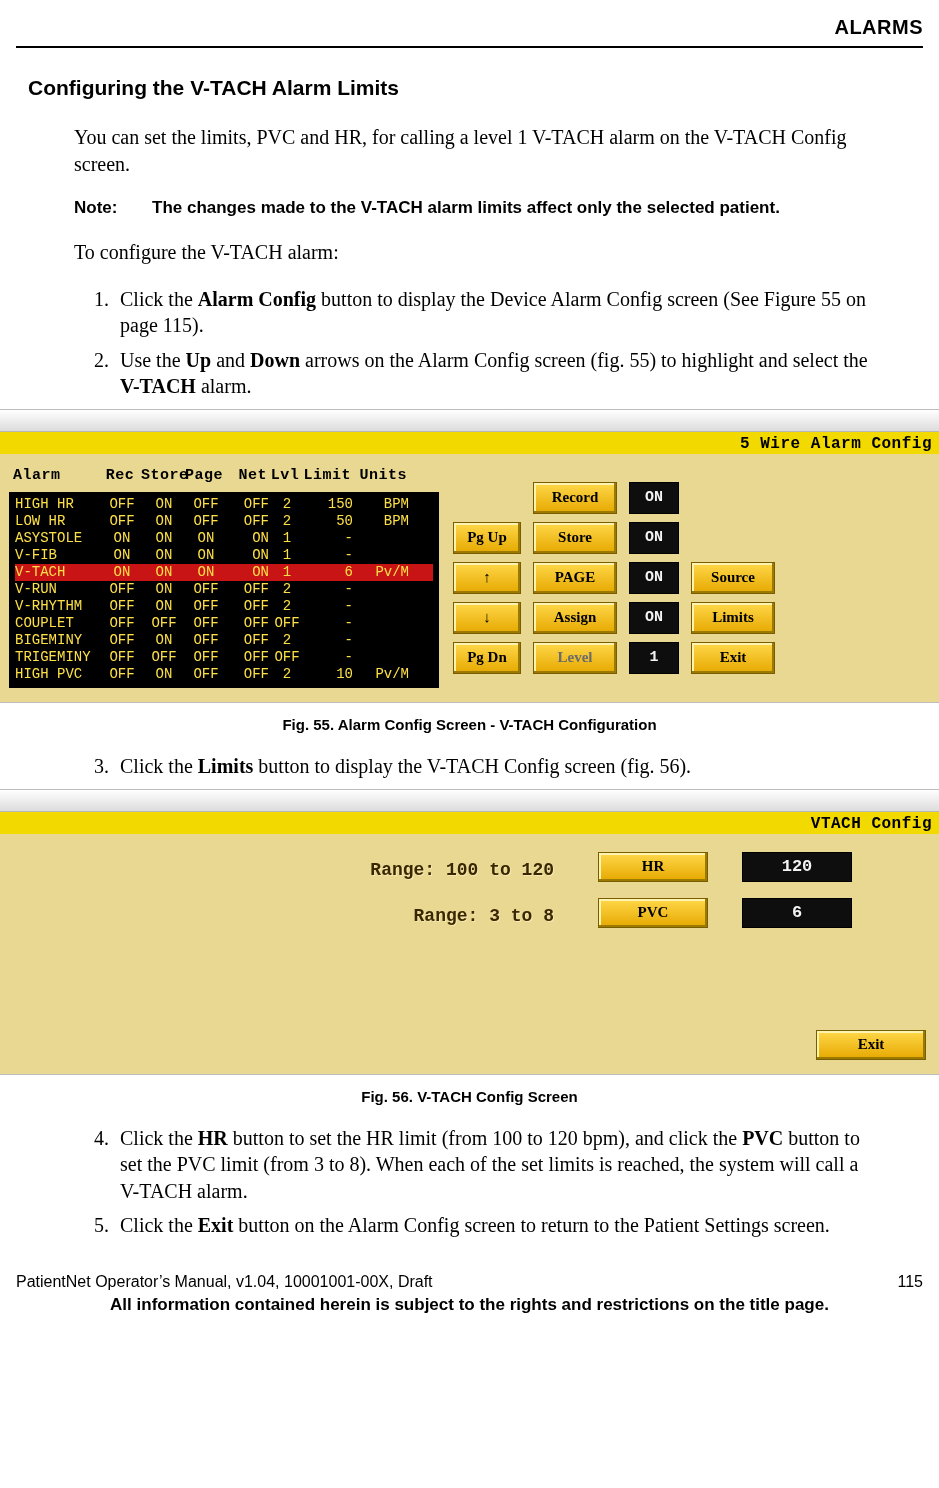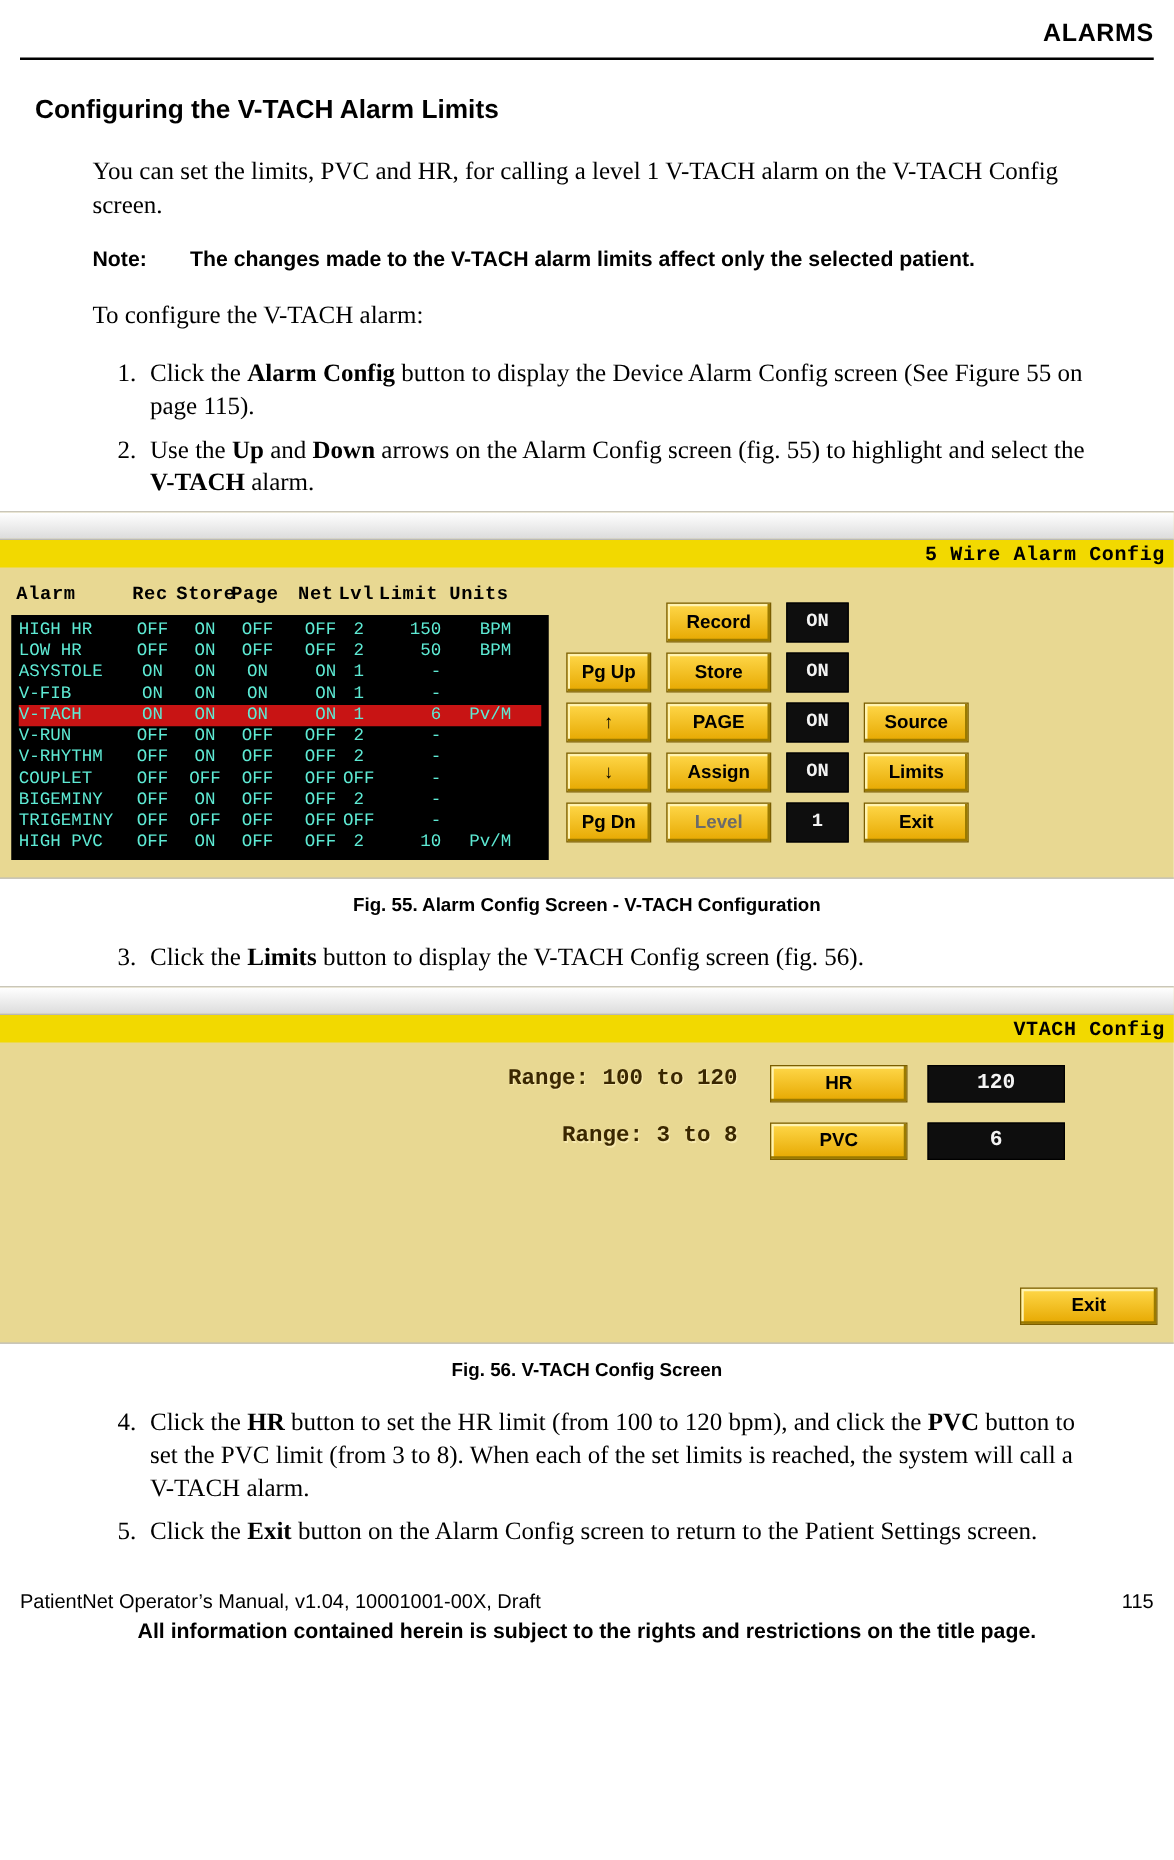--- a/index.html
+++ b/index.html
@@ -83,54 +83,54 @@
   }
   .panel .body{display:flex;gap:14px;padding:12px 12px 14px 12px}
   
   .alarm-col{flex:0 0 430px}
   .alarm-head{
     color:#000;font-weight:700;font-size:15px;
     margin:0 0 6px 4px;letter-spacing:.5px;
     display:flex;gap:0;
   }
   .alarm-head span{display:inline-block}
-  .tblbox{background:#000;color:#5eead4;font-size:14px;padding:4px 6px 5px 6px}
+  .tblbox{background:#000;color:#fde047;font-size:14px;padding:4px 6px 5px 6px}
   .row{display:flex;gap:0;height:17px;align-items:center;white-space:pre}
   .row span{display:inline-block}
   .c-alarm{width:86px}
   .c-rec{width:42px;text-align:center}
   .c-store{width:42px;text-align:center}
   .c-page{width:42px;text-align:center}
   .c-net{width:42px;text-align:right}
   .c-lvl{width:36px;text-align:center}
   .c-lim{width:54px;text-align:right;padding-right:6px}
   .c-units{width:50px;text-align:right}
   .row.sel{background:var(--sel)}
   
   .ctrl-col{flex:1;display:grid;grid-template-columns:68px 84px 50px 84px;grid-auto-rows:32px;gap:8px 12px;align-content:start;margin-top:16px}
   .btn{
     background:linear-gradient(#ffd84a,#e6a800);
     border:1px solid #7a5d00;
     box-shadow:inset -2px -2px 0 #9a7a00, inset 2px 2px 0 #fff3b0;
     color:#000;font-weight:700;font-size:15px;
     display:flex;align-items:center;justify-content:center;
-    font-family:Liberation Sans, sans-serif;
+    font-family:Liberation Serif, serif;
     cursor:pointer;
   }
   .btn.dim{color:#6b6b6b}
   .val{
     background:var(--val-bg);color:var(--val-fg);
     display:flex;align-items:center;justify-content:center;
     font-weight:700;font-size:15px;
     border:1px solid #000;
   }
   .placeholder{visibility:hidden}
   
   .panel56 .body56{padding:18px 16px 14px 16px;min-height:240px;position:relative}
-  .cfg-row{display:flex;align-items:flex-start;gap:16px;margin-bottom:16px;justify-content:flex-end;padding-right:74px}
+  .cfg-row{display:flex;align-items:flex-end;gap:34px;margin-bottom:16px;justify-content:flex-end;padding-right:74px}
   .cfg-row .range{color:#3a2700;font-weight:700;font-size:18px;text-shadow:1px 1px 0 #f7e9b0;margin-right:10px;width:210px;text-align:right}
   .cfg-row .btn{width:110px;height:30px}
   .cfg-row .val{width:110px;height:30px;font-size:17px}
   .exit56{position:absolute;right:16px;bottom:14px;width:110px;height:30px}
   
   .footer{margin-top:32px}
   .foot-row{display:flex;justify-content:space-between;font-family:Arial,Helvetica,sans-serif;font-size:16px}
   .foot-bold{font-family:Arial,Helvetica,sans-serif;font-weight:700;font-size:17px;text-align:center;margin-top:2px}
 </style>
 </head>
@@ -167,21 +167,21 @@
     <div class="banner">5 Wire Alarm Config</div>
     <div class="body">
       <div class="alarm-col">
         <div class="alarm-head">
           <span class="c-alarm">Alarm</span>
           <span class="c-rec">Rec</span>
           <span class="c-store">Store</span>
           <span class="c-page">Page</span>
           <span class="c-net">Net</span>
           <span class="c-lvl">Lvl</span>
-          <span class="c-lim" style="text-align:left">Limit</span>
+          <span class="c-lim" style="text-align:right">Limit</span>
           <span class="c-units">Units</span>
         </div>
         <div class="tblbox" id="alarm-rows">
             <div class="row"><span class="c-alarm">HIGH HR</span><span class="c-rec">OFF</span><span class="c-store">ON</span><span class="c-page">OFF</span><span class="c-net">OFF</span><span class="c-lvl">2</span><span class="c-lim">150</span><span class="c-units">BPM</span></div>
             <div class="row"><span class="c-alarm">LOW HR</span><span class="c-rec">OFF</span><span class="c-store">ON</span><span class="c-page">OFF</span><span class="c-net">OFF</span><span class="c-lvl">2</span><span class="c-lim">50</span><span class="c-units">BPM</span></div>
             <div class="row"><span class="c-alarm">ASYSTOLE</span><span class="c-rec">ON</span><span class="c-store">ON</span><span class="c-page">ON</span><span class="c-net">ON</span><span class="c-lvl">1</span><span class="c-lim">-</span><span class="c-units"></span></div>
             <div class="row"><span class="c-alarm">V-FIB</span><span class="c-rec">ON</span><span class="c-store">ON</span><span class="c-page">ON</span><span class="c-net">ON</span><span class="c-lvl">1</span><span class="c-lim">-</span><span class="c-units"></span></div>
             <div class="row sel"><span class="c-alarm">V-TACH</span><span class="c-rec">ON</span><span class="c-store">ON</span><span class="c-page">ON</span><span class="c-net">ON</span><span class="c-lvl">1</span><span class="c-lim">6</span><span class="c-units">Pv/M</span></div>
             <div class="row"><span class="c-alarm">V-RUN</span><span class="c-rec">OFF</span><span class="c-store">ON</span><span class="c-page">OFF</span><span class="c-net">OFF</span><span class="c-lvl">2</span><span class="c-lim">-</span><span class="c-units"></span></div>
             <div class="row"><span class="c-alarm">V-RHYTHM</span><span class="c-rec">OFF</span><span class="c-store">ON</span><span class="c-page">OFF</span><span class="c-net">OFF</span><span class="c-lvl">2</span><span class="c-lim">-</span><span class="c-units"></span></div>

